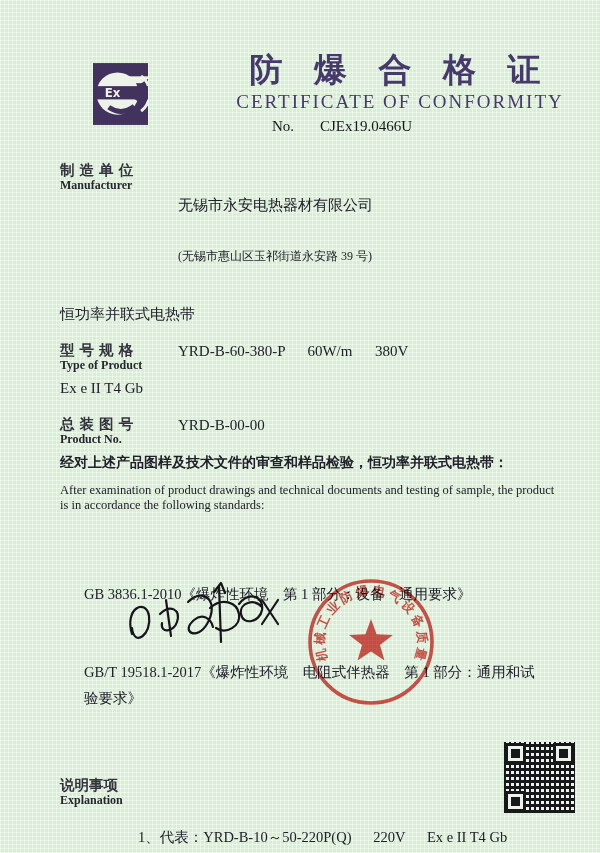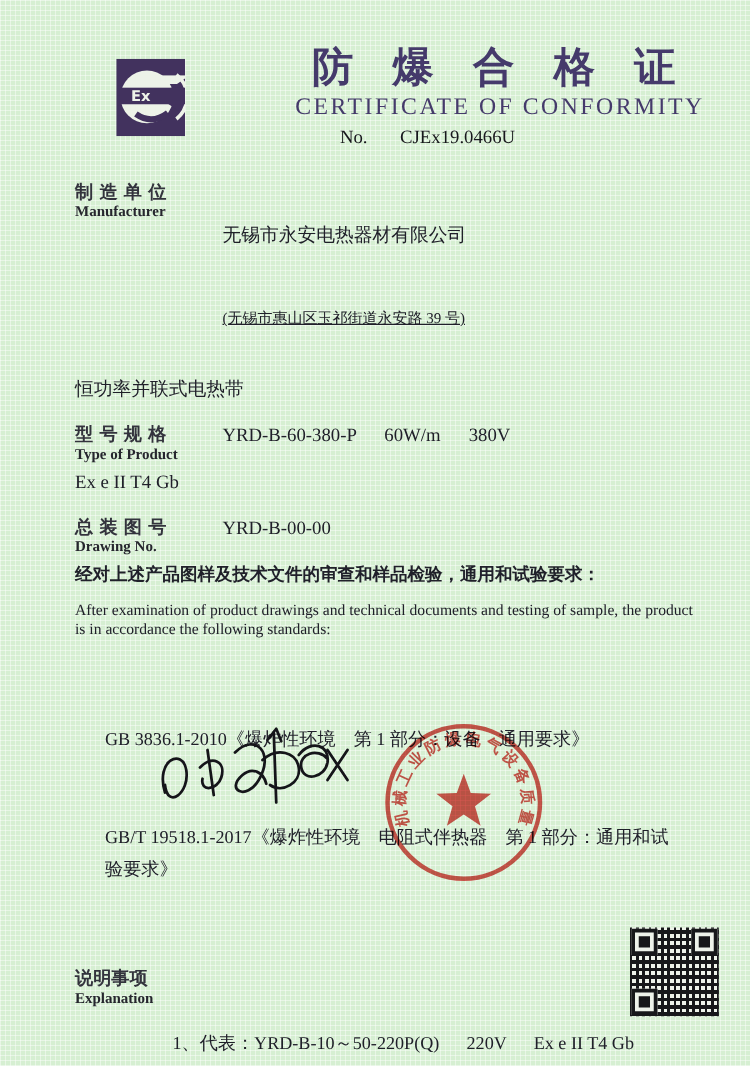--- a/index.html
+++ b/index.html
@@ -8,21 +8,21 @@
     width:600px;height:853px;
     margin:0 auto;
     overflow:hidden;
     background-color:#d6efd2;
     background-image:
       repeating-linear-gradient(0deg, rgba(255,255,255,.45) 0 1px, transparent 1px 4px),
       repeating-linear-gradient(90deg, rgba(255,255,255,.45) 0 1px, transparent 1px 4px);
     font-family:"Liberation Serif","DejaVu Serif",serif;
     color:#20202a;
     box-sizing:border-box;
-    padding:0 52px 0 60px;
+    padding:16px 52px 0 60px;
   }
   
   .header{position:relative;height:138px;}
   .logo{position:absolute;left:33px;top:47px;width:55px;height:62px;}
   .titles{margin-left:130px;width:420px;text-align:center;padding-top:36px;}
   .title-zh{
     font-family:"DejaVu Sans","Liberation Sans",sans-serif;
     font-size:33px;font-weight:bold;color:#453a6b;letter-spacing:10px;line-height:1.1;
     white-space:nowrap;
   }
@@ -35,21 +35,21 @@
   
   .fields{margin-top:8px;}
   .frow{display:flex;margin-bottom:6px;min-height:31px;}
   .flabel{width:118px;flex:none;}
   .flabel .zh{
     font-family:"DejaVu Sans","Liberation Sans",sans-serif;
     font-size:14.5px;font-weight:bold;color:#33333d;line-height:16px;white-space:nowrap;
   }
   .flabel .en{font-size:12px;color:#26262e;line-height:14px;white-space:nowrap;font-weight:bold;}
   .fvalue{flex:1;font-size:15px;line-height:17px;white-space:pre-wrap;padding-top:1px;}
-  .fvalue .note{font-size:12px;margin-top:14px;text-decoration:underline;}
+  .fvalue .note{font-size:12px;margin-top:0;}
   
   .statement{margin-top:4px;}
   .statement .zh{
     font-family:"DejaVu Sans","Liberation Sans",sans-serif;
     font-size:14px;font-weight:bold;line-height:18px;
   }
   .statement .en{font-size:12.5px;line-height:15px;width:500px;margin-top:12px;}
   .standards{margin:16px 0 0 24px;font-size:14.5px;line-height:26px;white-space:pre-wrap;}
   
   .explain{display:flex;margin-top:14px;}
@@ -120,28 +120,28 @@
     </div>
 
     <div class="frow">
       <div class="fvalue">Ex e II T4 Gb</div>
     </div>
 
 
     <div class="frow">
       <div class="flabel">
         <div class="zh">总 装 图 号</div>
-        <div class="en">Drawing No.</div>
+        <div class="en">Product No.</div>
       </div>
       <div class="fvalue">YRD-B-00-00</div>
     </div>
   </div>
 
   <div class="statement">
-    <div class="zh">经对上述产品图样及技术文件的审查和样品检验，通用和试验要求：</div>
+    <div class="zh">经对上述产品图样及技术文件的审查和样品检验，恒功率并联式电热带：</div>
     <div class="en">After examination of product drawings and technical documents and testing of sample, the product is in accordance the following standards:</div>
   </div>
 
   <div class="standards">
     <div>GB 3836.1-2010《爆炸性环境　第 1 部分：设备　通用要求》</div>
     <div>GB/T 19518.1-2017《爆炸性环境　电阻式伴热器　第 1 部分：通用和试验要求》</div>
   </div>
 
   <div class="explain">
     <div class="flabel">

